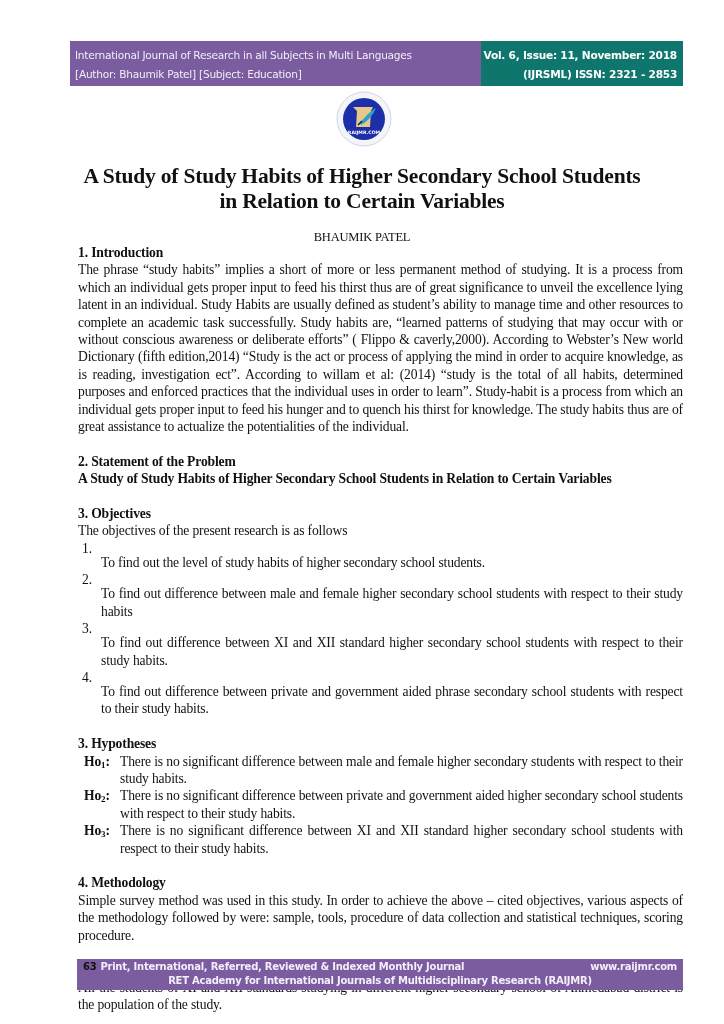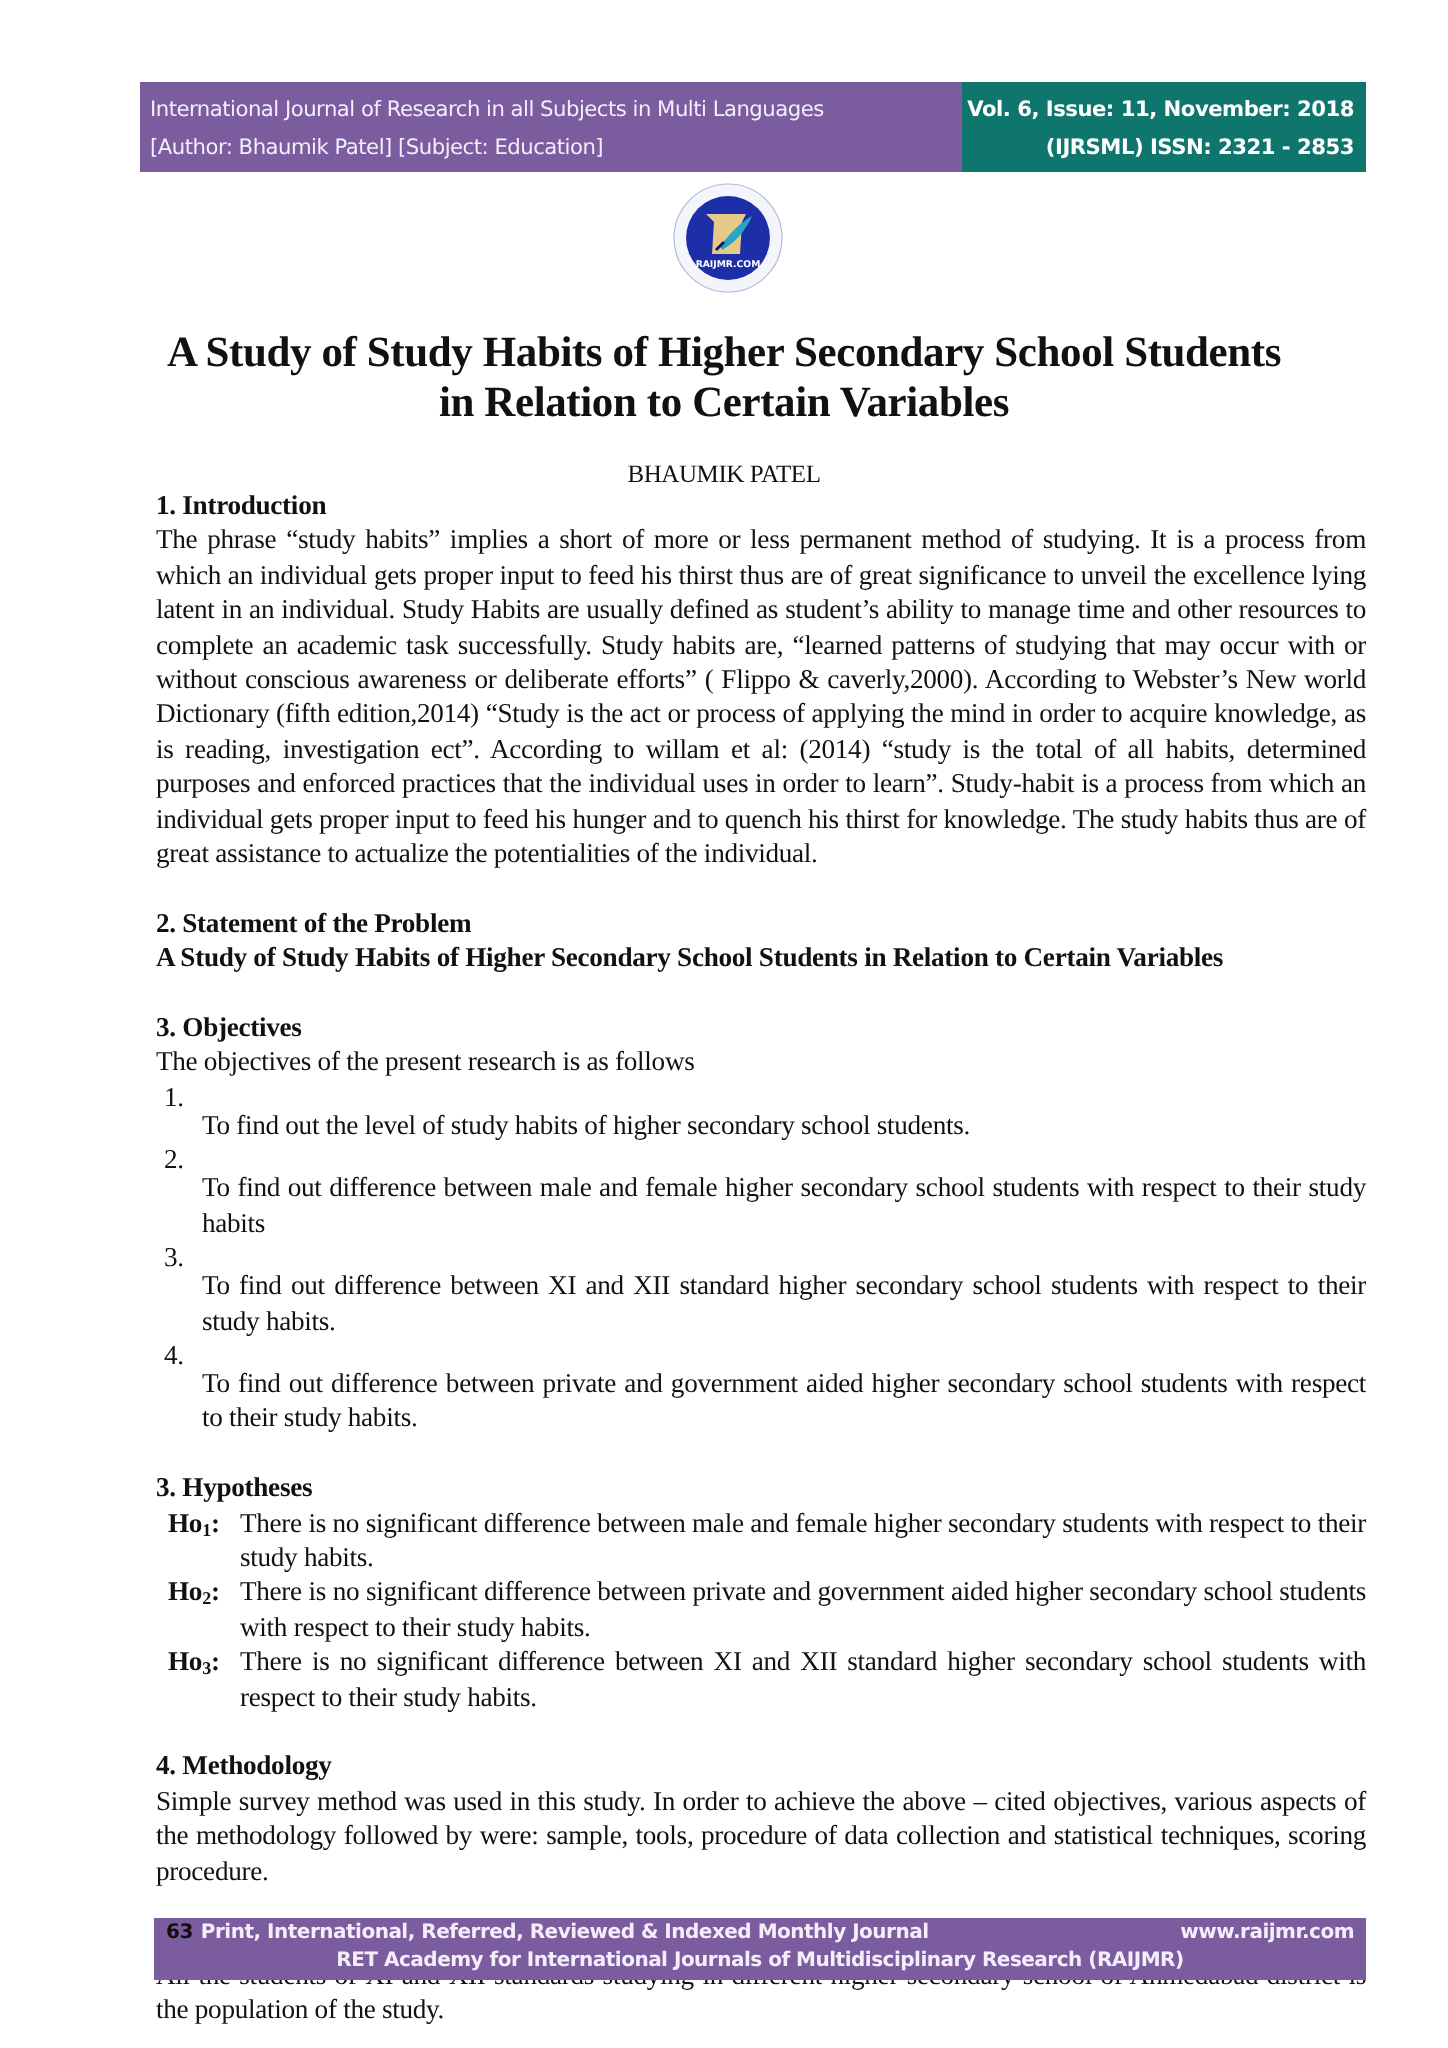--- a/index.html
+++ b/index.html
@@ -81,21 +81,21 @@
     <li>
         <span class="num">2.</span>
         <span class="txt">To find out difference between male and female higher secondary school students with respect to their study habits</span>
       </li>
     <li>
         <span class="num">3.</span>
         <span class="txt">To find out difference between XI and XII standard higher secondary school students with respect to their study habits.</span>
       </li>
     <li>
         <span class="num">4.</span>
-        <span class="txt">To find out difference between private and government aided higher secondary school students with respect to their study habits.</span>
+        <span class="txt">To find out difference between private and government aided phrase secondary school students with respect to their study habits.</span>
       </li>
   </ul>
   <div class="gap"></div>
 
   <p class="h">3. Hypotheses</p>
   <div class="hyp">
     <span class="lbl"><span>Ho</span><sub>1</sub>:</span>
     <span class="txt">There is no significant difference between male and female higher secondary students with respect to their study habits.</span>
   </div>
   <div class="hyp">

